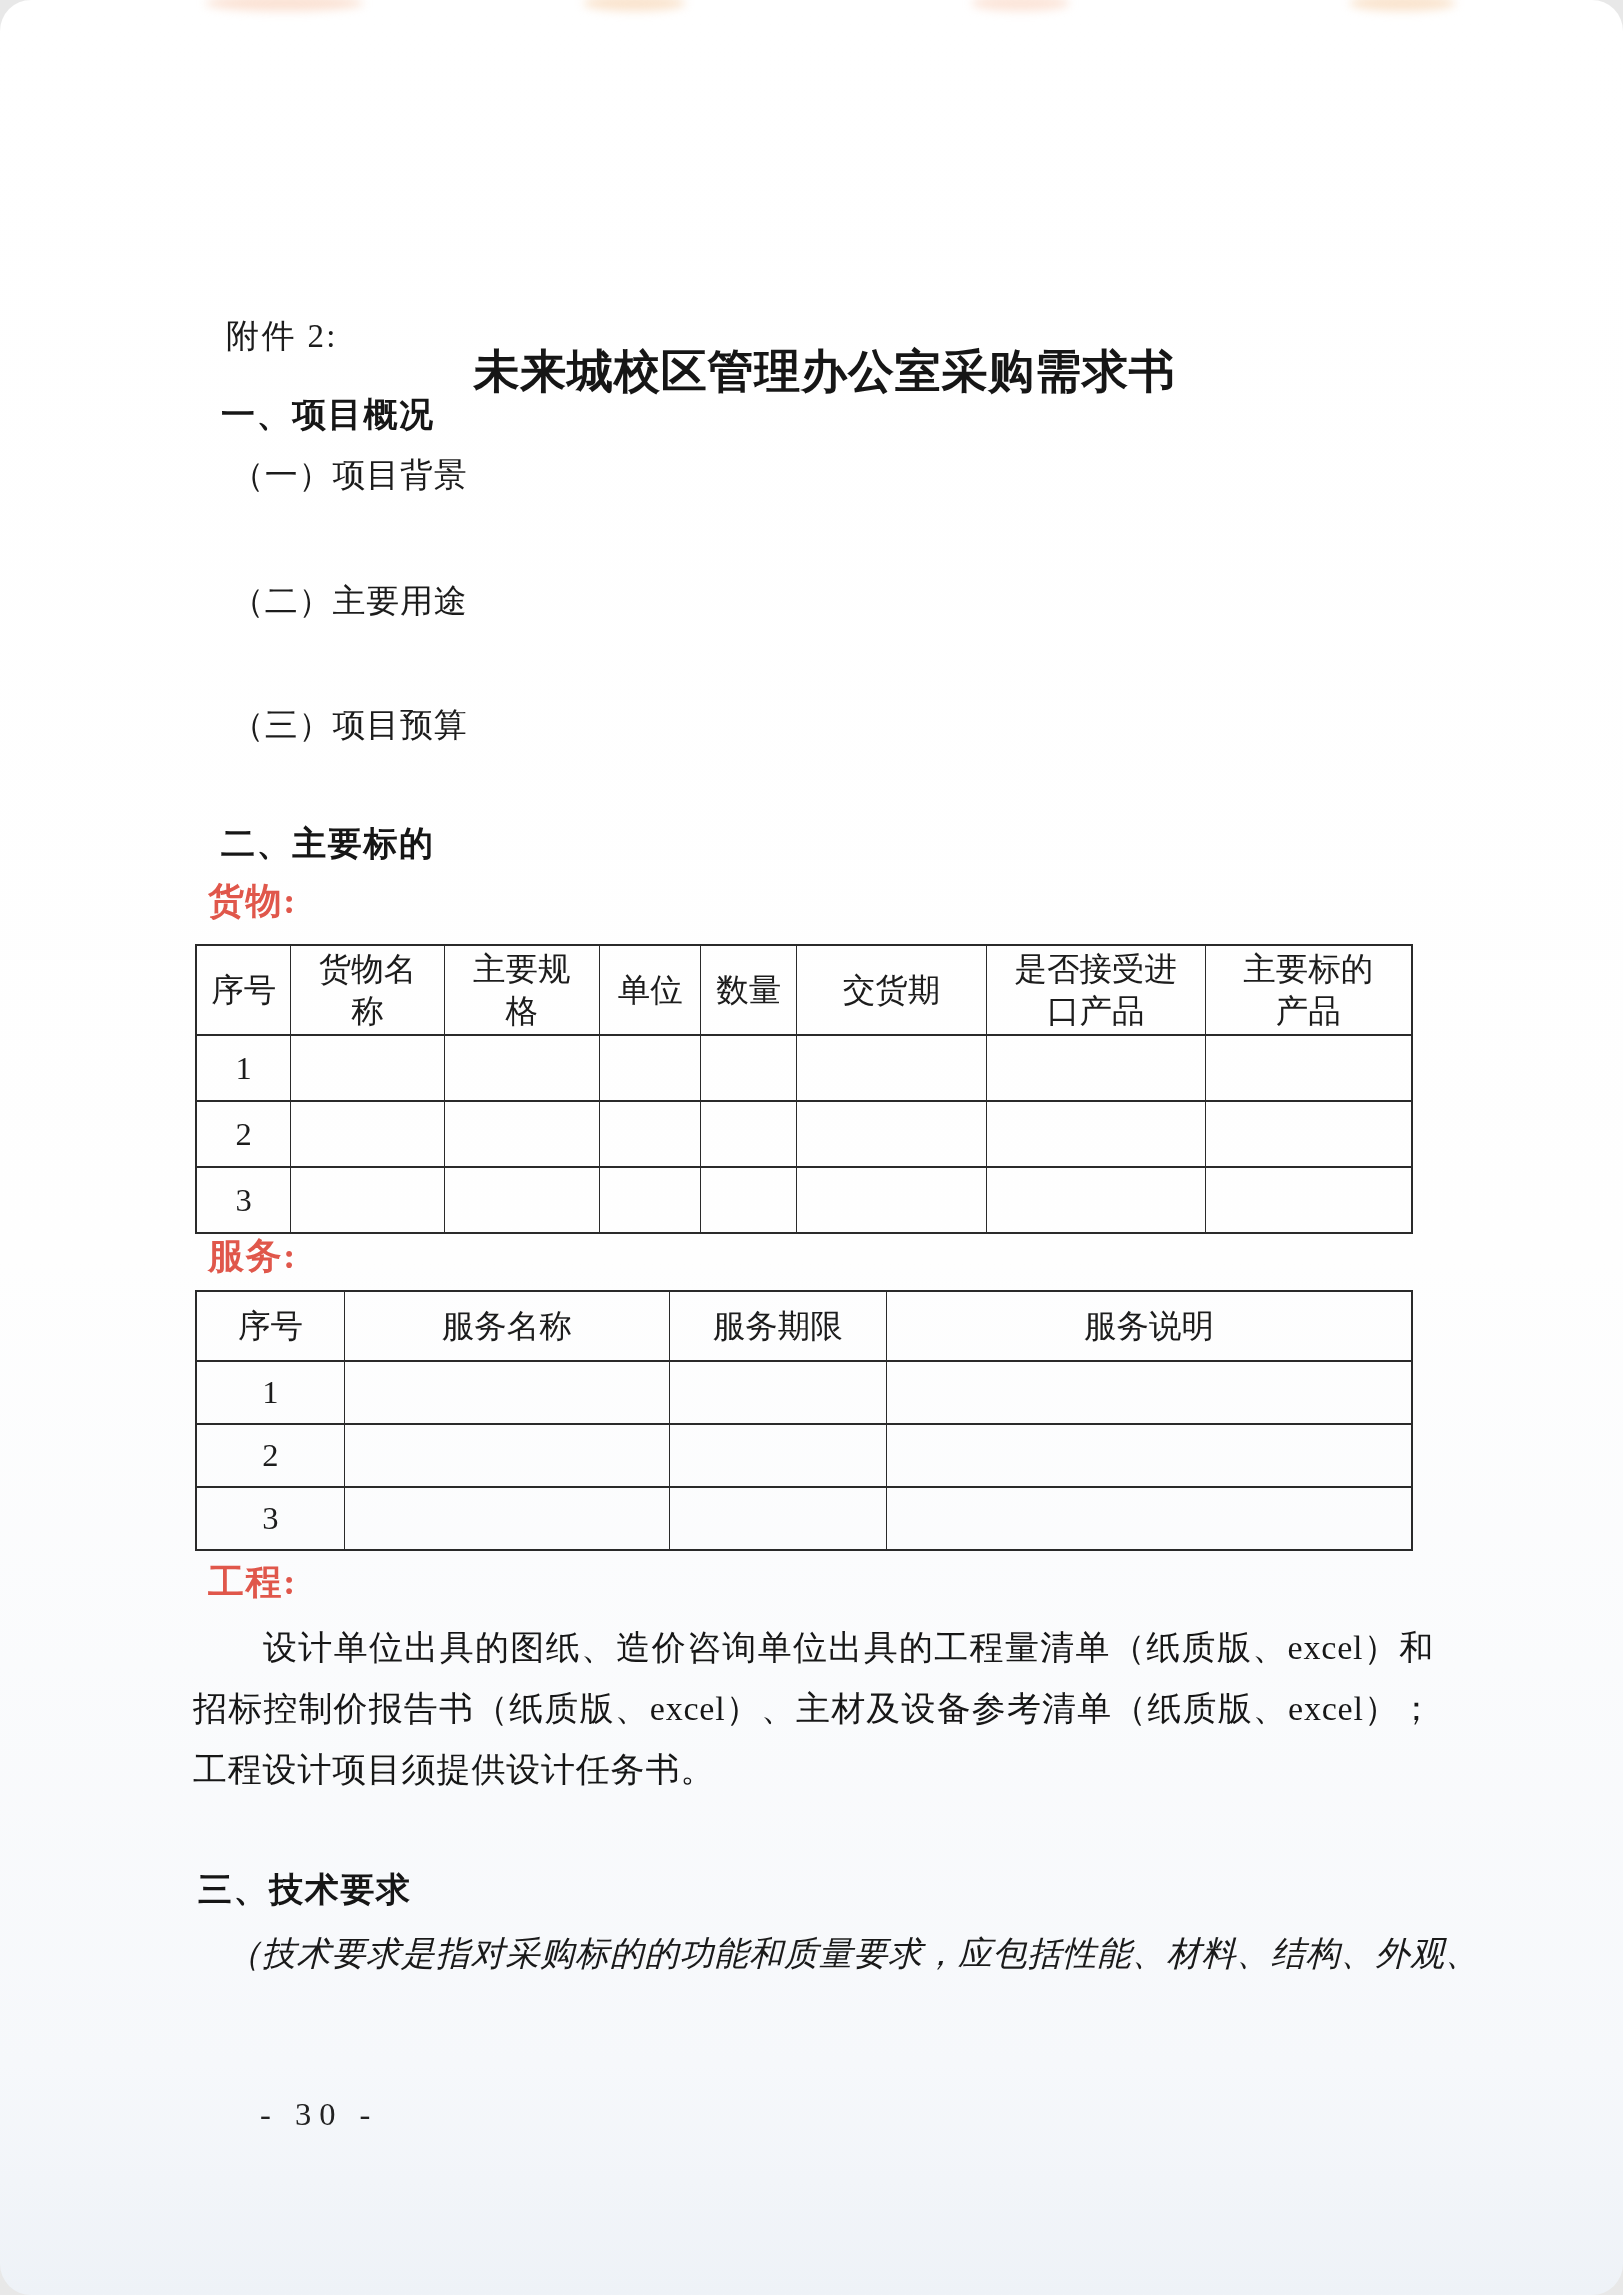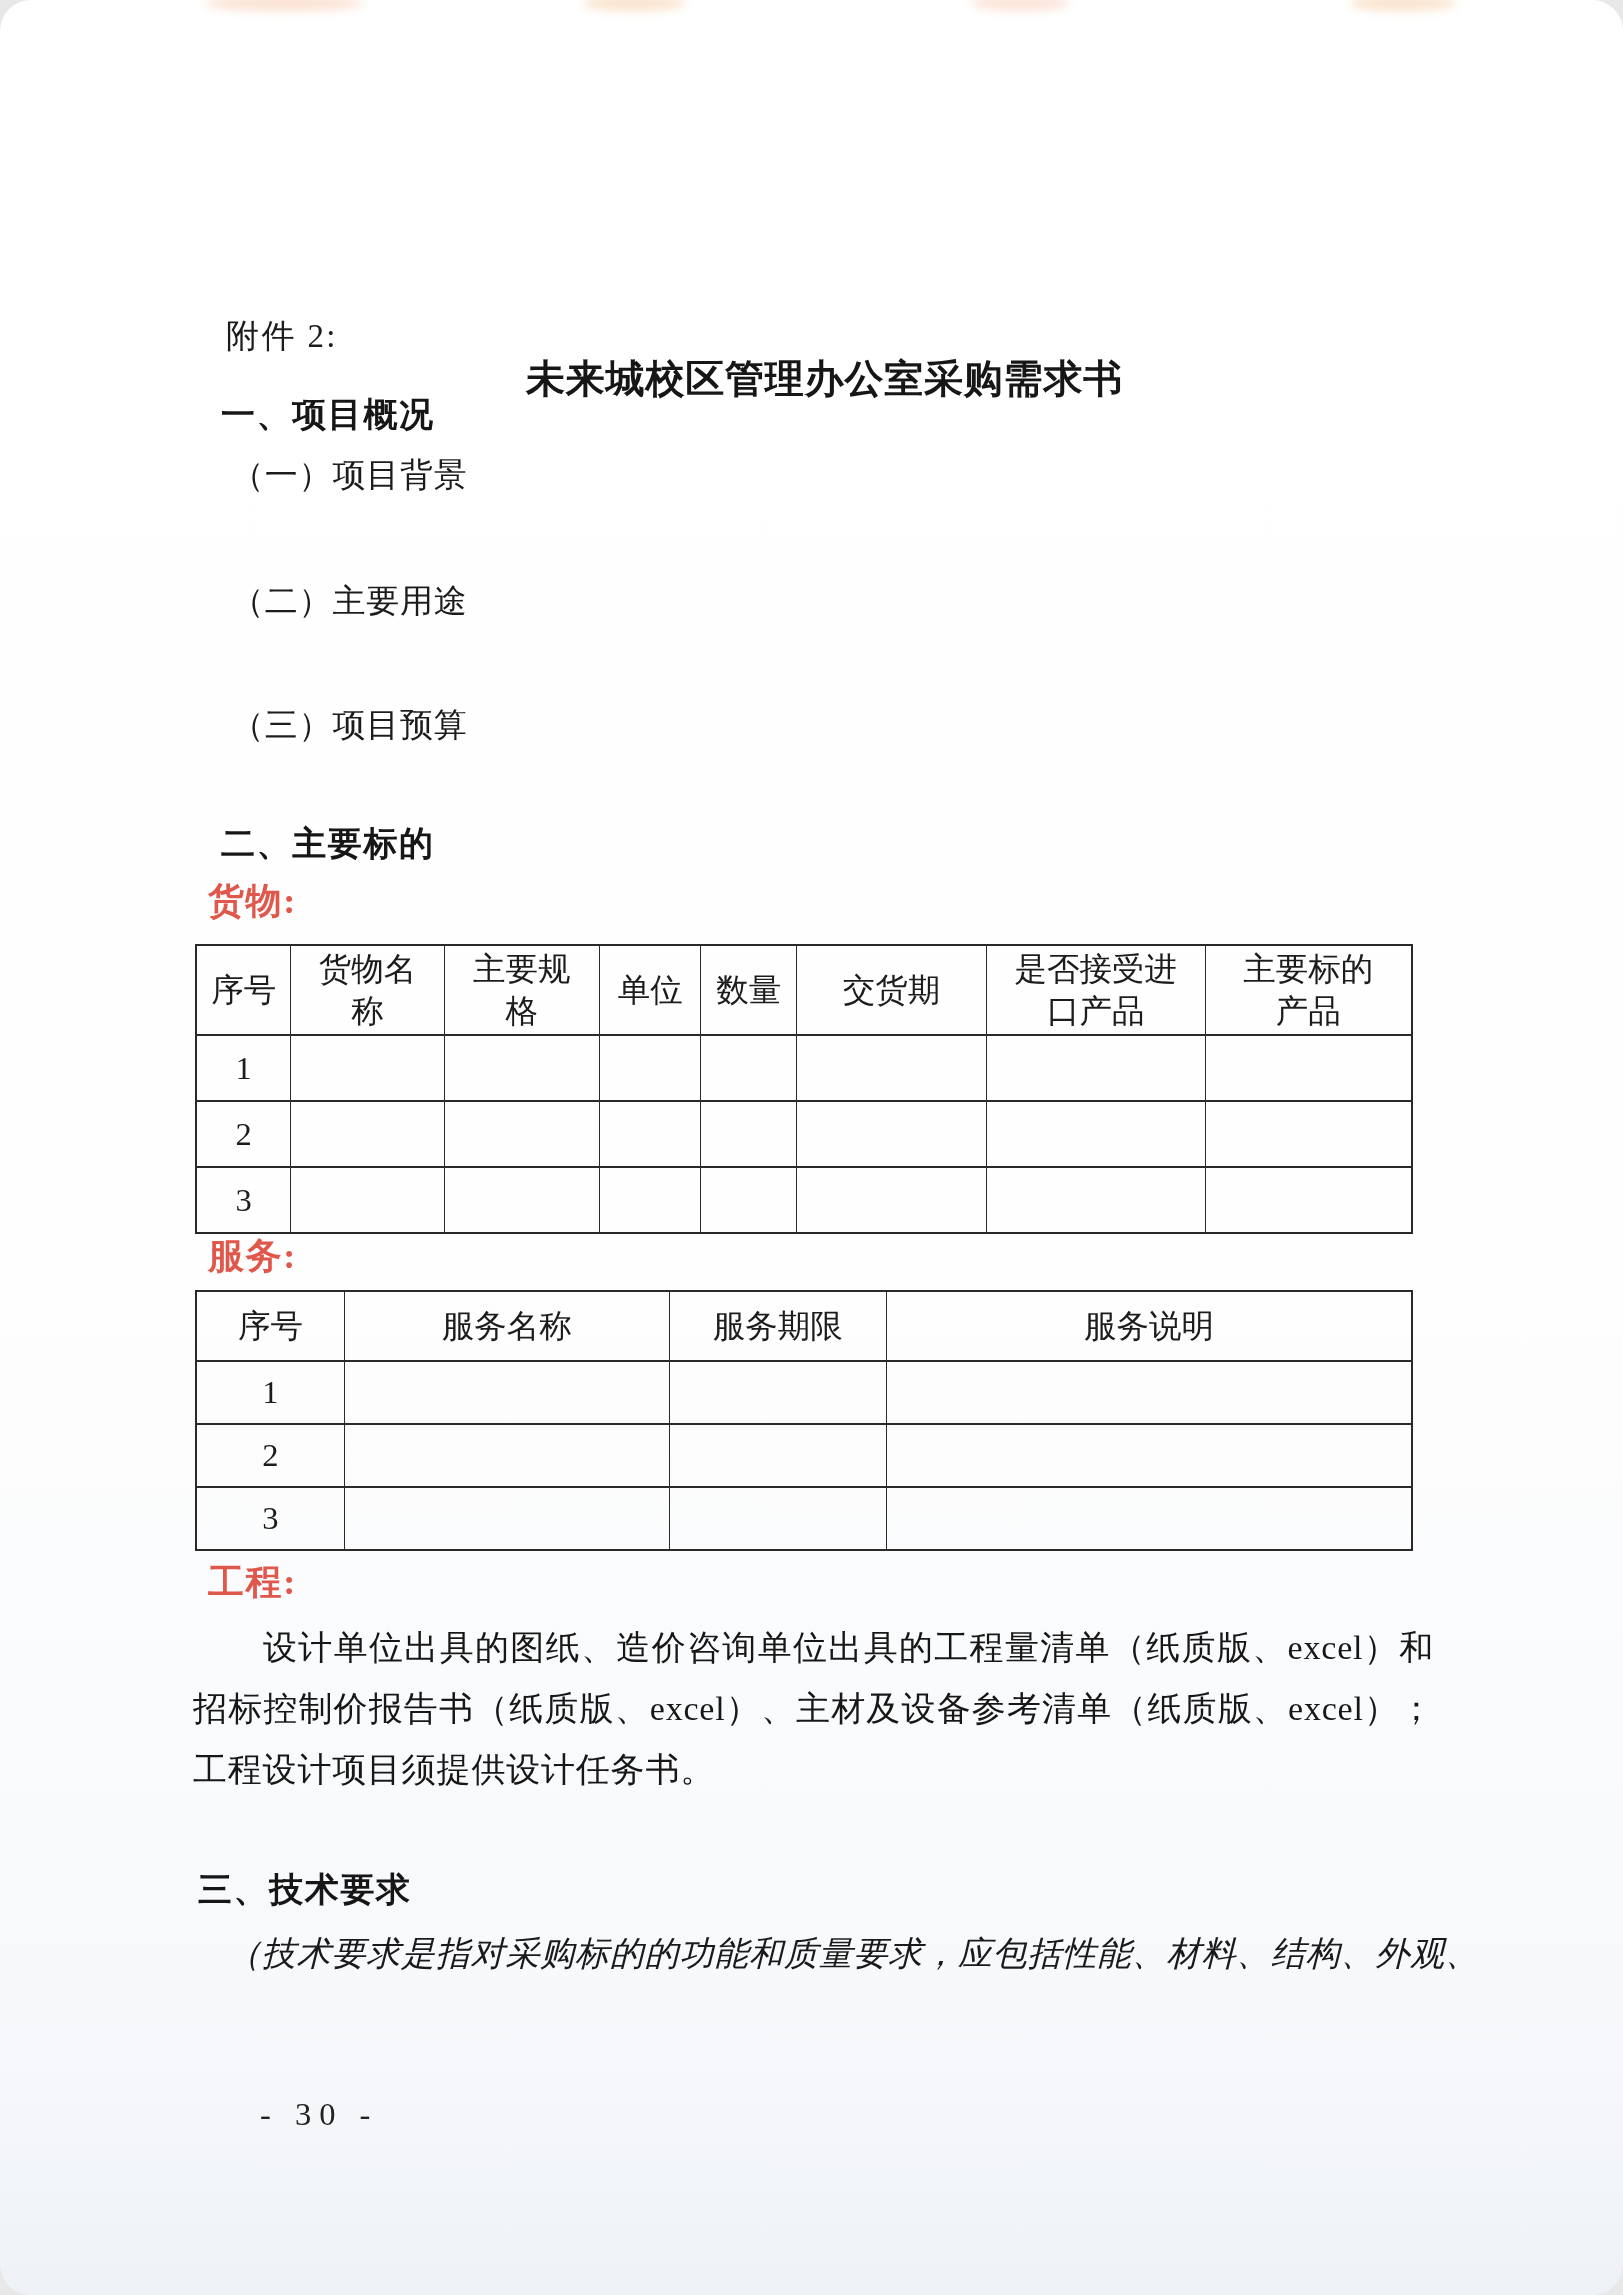--- a/index.html
+++ b/index.html
@@ -24,24 +24,24 @@
   .smudge.s1 { left:205px;  width:159px; background:rgba(248,198,170,0.50); }
   .smudge.s2 { left:583px;  width:103px; }
   .smudge.s3 { left:971px; width:99px; background:rgba(248,198,170,0.45); }
   .smudge.s4 { left:1349px; width:107px; }
 
   .attachment-label {
     position:absolute; left:226px; top:314px;
     font-size:33px; letter-spacing:2.4px;
   }
   .doc-title {
-    position:absolute; left:193px; top:352px; width:1241px;
+    position:absolute; left:193px; top:341px; width:1241px;
     text-align:center; padding-left:22px;
     font-family:"Liberation Sans","DejaVu Sans",sans-serif;
-    font-weight:bold; font-size:39px; letter-spacing:0.8px;
+    font-weight:bold; font-size:46px; letter-spacing:0.8px;
     color:#161616;
   }
   .sec-heading {
     position:absolute;
     font-family:"Liberation Sans","DejaVu Sans",sans-serif;
     font-weight:bold; font-size:34px; letter-spacing:1.6px;
     color:#161616;
   }
   .sec-heading.s1 { left:221px; top:392px;text-align:right; }
   .sec-heading.s2 { left:221px; top:821px; }

